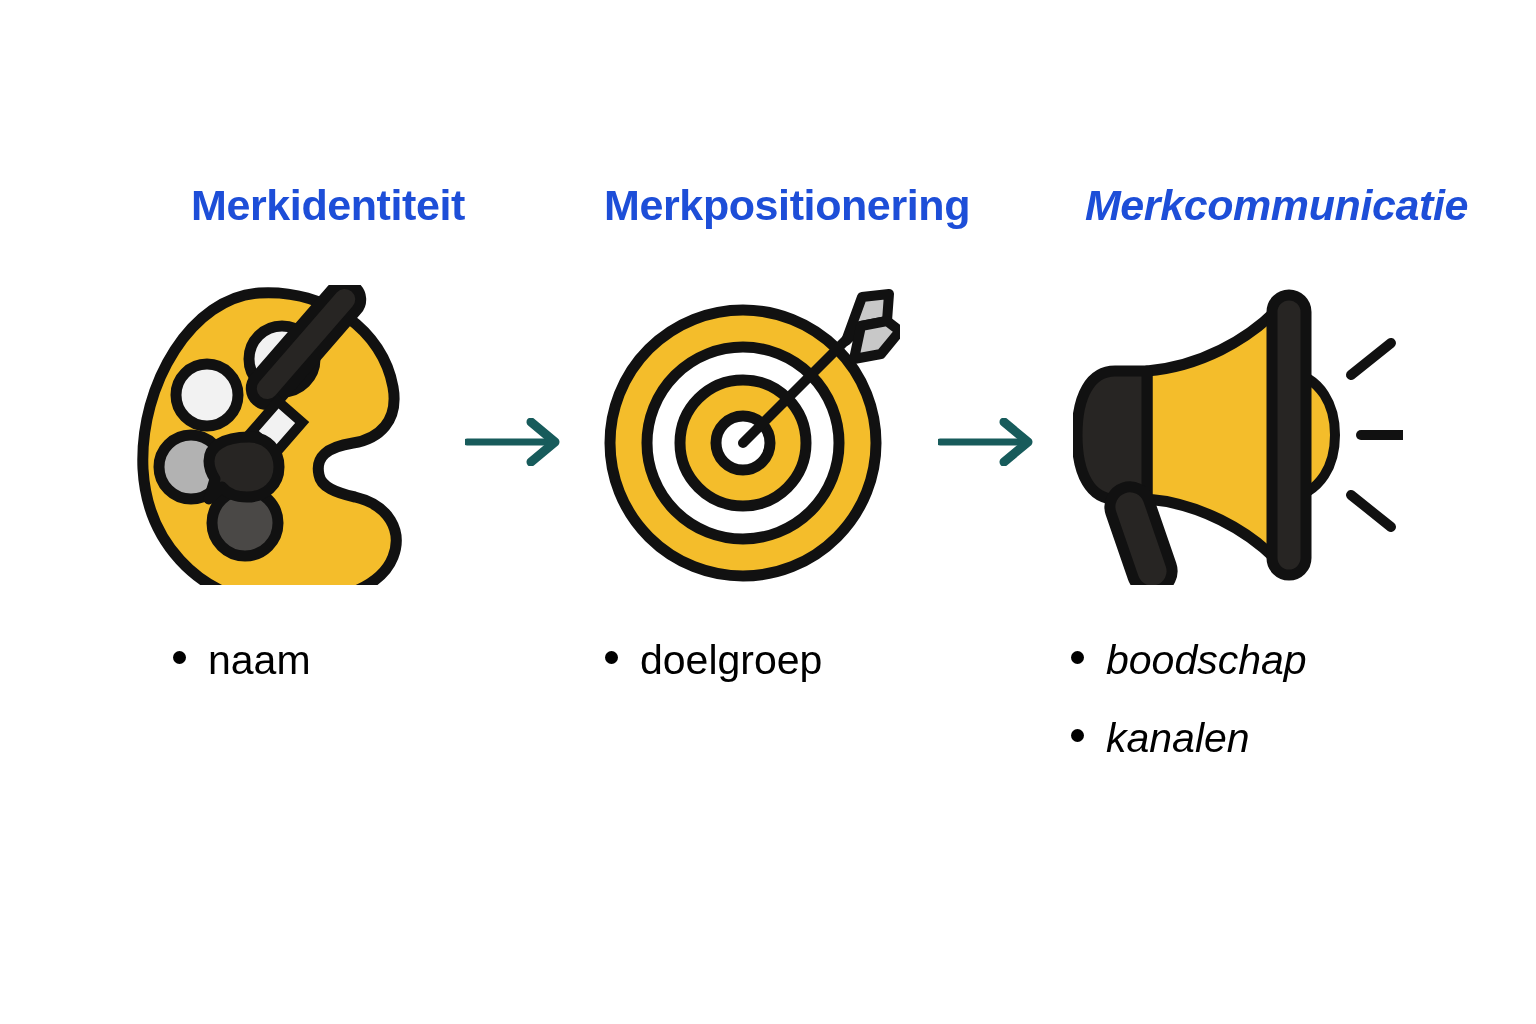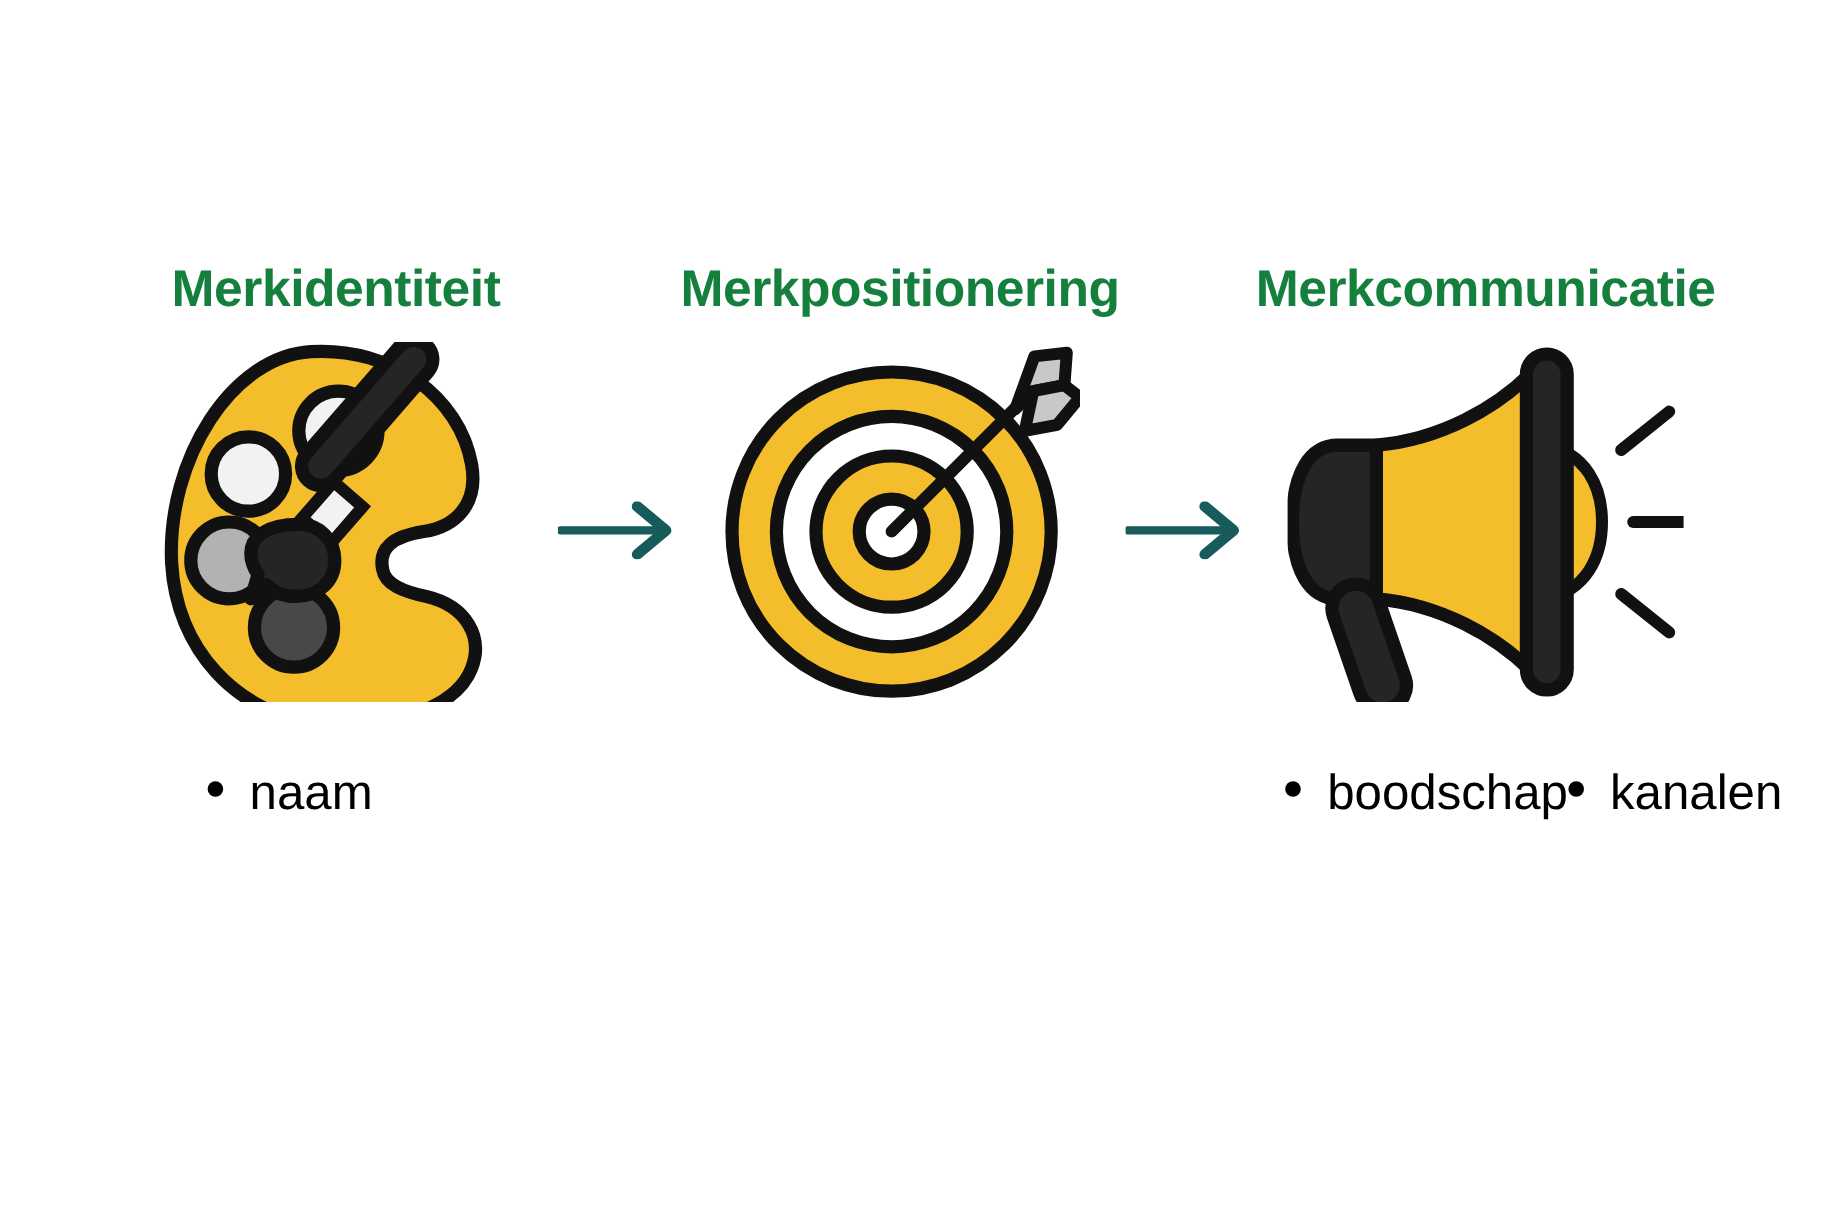--- a/index.html
+++ b/index.html
@@ -25,56 +25,55 @@
 
   .col {
     position: absolute;
     top: 0;
     height: 1024px;
   }
 
   
   .col-0 { left: 95px;   width: 370px; }
   .col-1 { left: 530px;  width: 440px; text-decoration: underline; }
-  .col-2 { left: 1008px; width: 460px; }
+  .col-2 { left: 1008px; width: 460px; font-style: italic; }
 
   .col-title {
     position: absolute;
     top: 183px;
     left: 0;
     width: 100%;
-    text-align: center;
+    text-align: right;
     font-size: 43px;
     font-weight: bold;
     letter-spacing: -0.4px;
     line-height: 1.05;
     white-space: nowrap;
-    color: #15803d;
-    margin-top: 36px;
+    color: #1d4ed8;
   }
 
   .icon-wrap {
     position: absolute;
     top: 282px;
     left: 0;
     width: 100%;
     height: 305px;
     display: flex;
     align-items: center;
     justify-content: center;
   }
   .icon-wrap svg { display: block; }
 
   .bullets {
     position: absolute;
     top: 640px;
     left: 0;
     width: 100%;
     display: flex;
-    flex-direction: row;
+    flex-direction: column;
     align-items: flex-start;
   }
   .col-0 .bullets { padding-left: 78px; }
   .col-1 .bullets { padding-left: 75px; }
   .col-2 .bullets { padding-left: 63px; text-align: right; }
 
   .bullet-row {
     display: flex;
     align-items: baseline;
     height: 78px;
@@ -185,20 +184,24 @@
         <line x1="143" y1="158" x2="261" y2="40" stroke="#111111" stroke-width="10" stroke-linecap="round"></line>
 
         <g>
           <path d="M246 56 L262 12 L289 9 L287 36 L261 41 Z" fill="#C8C8C8" stroke="#111111" stroke-width="10" stroke-linejoin="round"></path>
           <path d="M261 41 L287 36 L300 46 L281 69 L254 74 Z" fill="#C8C8C8" stroke="#111111" stroke-width="10" stroke-linejoin="round"></path>
         </g>
       </svg>
     </div>
 
     <div class="bullets">
+      <div class="bullet-row">
+        <span class="bullet-dot"></span>
+        <span class="bullet-label">doelgroep</span>
+      </div>
     </div>
   </div>
 
   <div class="arrow arrow-1">
     <svg width="100" height="48" viewBox="0 0 100 48">
       <line x1="2" y1="24" x2="84" y2="24" stroke="#175B5B" stroke-width="7" stroke-linecap="round"></line>
       <polyline points="66,4 90,24 66,44" fill="none" stroke="#175B5B" stroke-width="9" stroke-linecap="round" stroke-linejoin="round"></polyline>
     </svg>
   </div>
 

